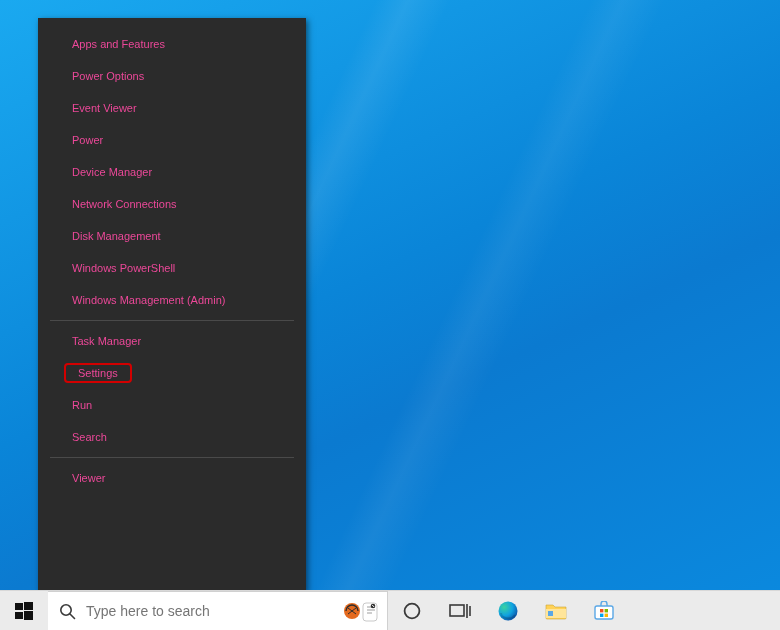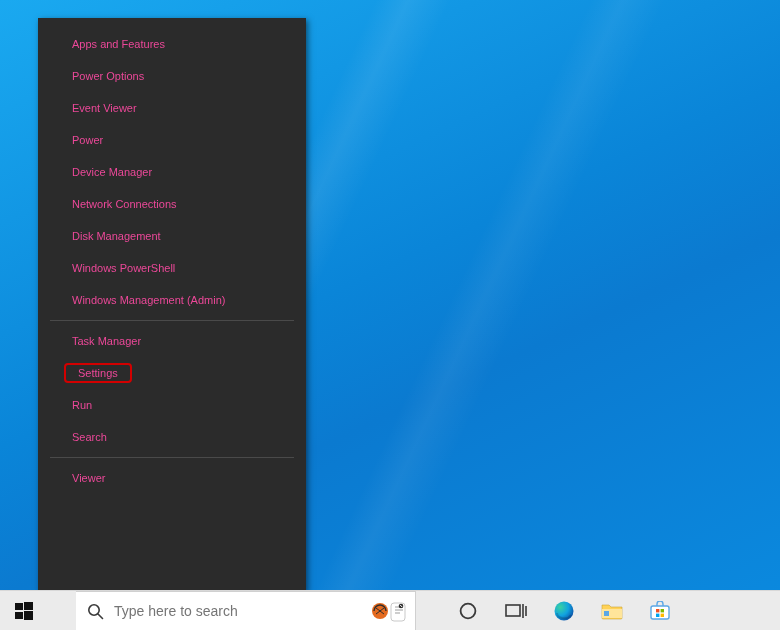--- a/index.html
+++ b/index.html
@@ -57,21 +57,20 @@
     color: #d0d0d0; font-size: 12px;
   }
 
   
   .taskbar {
     position: absolute;
     left: 0; bottom: 0; width: 780px; height: 40px;
     background: #ebebeb;
     display: flex; align-items: center;
     border-top: 1px solid #d8d8d8;
-    gap: 28px;
   }
   .start {
     width: 48px; height: 40px;
     display: flex; align-items: center; justify-content: center;
     background: #ebebeb;
   }
   .searchbox {
     display: flex; align-items: center;
     width: 340px; height: 40px;
     background: #fff;

